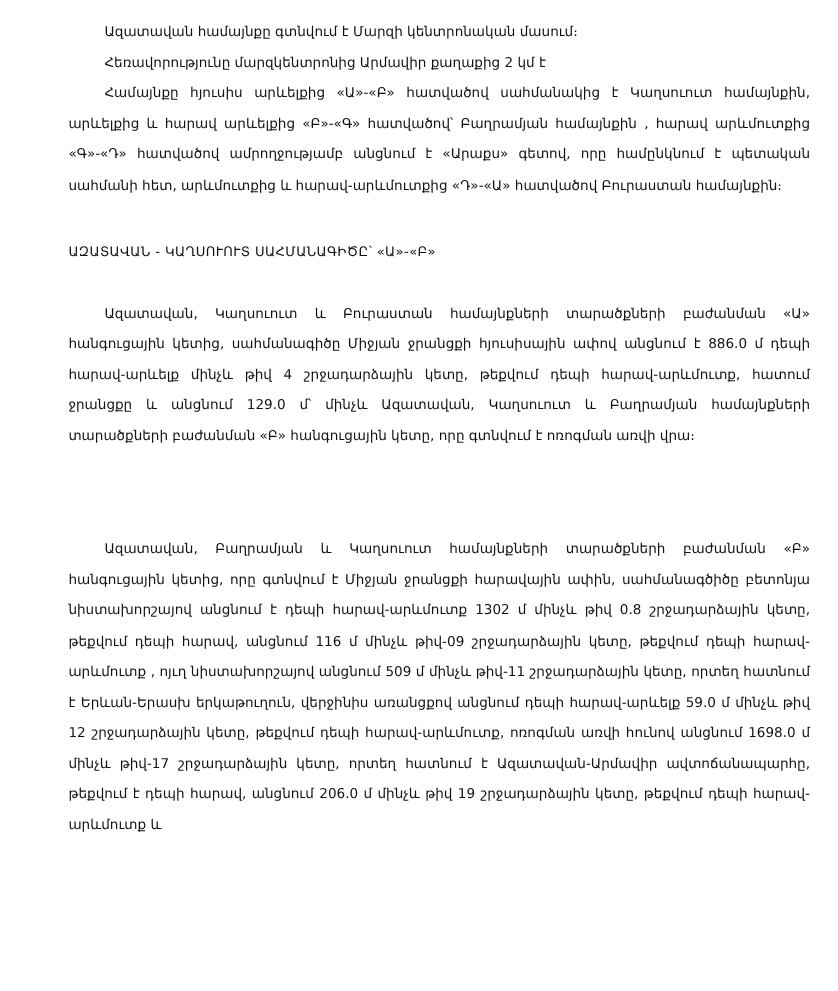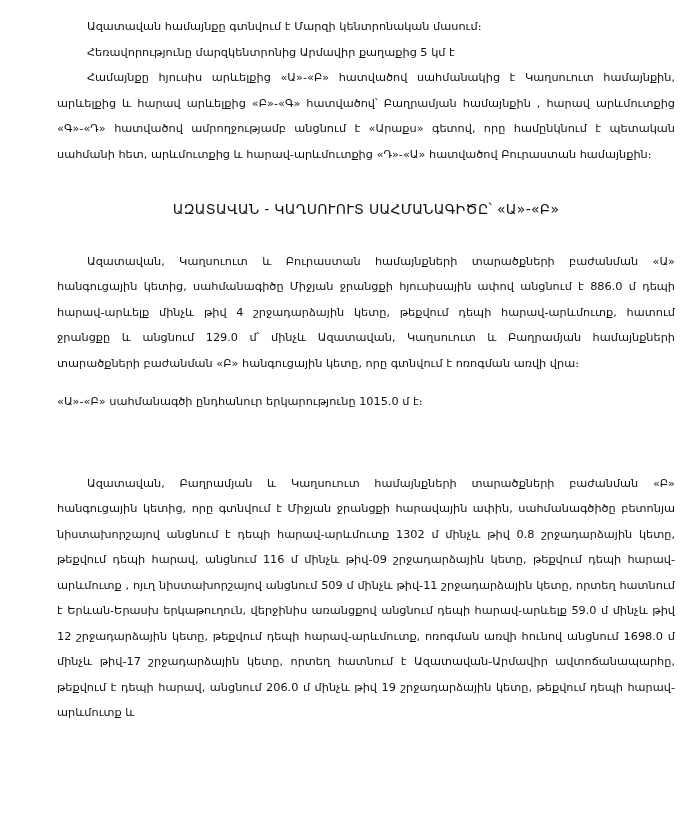--- a/index.html
+++ b/index.html
@@ -33,53 +33,52 @@
     color: #111;
   }
   p.indent {
     text-indent: 30px;
   }
   p.noindent {
     text-indent: 0;
   }
   .heading {
     margin: 0;
-    font-size: 14px;
+    font-size: 11px;
     line-height: 25.5px;
-    text-align: center;
+    text-align: left;
     letter-spacing: 0.3px;
     color: #111;
   }
   .gap-sm { height: 13px; }
   .gap-md { height: 26px; }
   .gap-lg { height: 30px; }
 </style>
 </head>
 <body>
 
 <div class="page">
   <div class="doc-body">
 
     <p class="indent">Ազատավան համայնքը գտնվում է Մարզի կենտրոնական մասում։</p>
 
-    <p class="indent">Հեռավորությունը մարզկենտրոնից Արմավիր քաղաքից 5 կմ է</p>
+    <p class="indent">Հեռավորությունը մարզկենտրոնից Արմավիր քաղաքից 2 կմ է</p>
 
     <p class="indent">Համայնքը հյուսիս արևելքից «Ա»-«Բ» հատվածով սահմանակից է Կաղսուուտ համայնքին, արևելքից և հարավ արևելքից «Բ»-«Գ» հատվածով՝ Բաղրամյան համայնքին , հարավ արևմուտքից «Գ»-«Դ» հատվածով ամրողջությամբ անցնում է «Արաքս» գետով, որը համընկնում է պետական սահմանի հետ, արևմուտքից և հարավ-արևմուտքից «Դ»-«Ա» հատվածով Բուրաստան համայնքին։</p>
 
     <div class="gap-lg"></div>
 
     <div class="heading">ԱԶԱՏԱՎԱՆ - ԿԱՂՍՈՒՈՒՏ ՍԱՀՄԱՆԱԳԻԾԸ՝  «Ա»-«Բ»</div>
 
     <div class="gap-md"></div>
 
     <p class="indent">Ազատավան, Կաղսուուտ և Բուրաստան համայնքների տարածքների բաժանման «Ա» հանգուցային կետից, սահմանագիծը Միջյան ջրանցքի հյուսիսային ափով անցնում է 886.0 մ դեպի հարավ-արևելք մինչև թիվ 4 շրջադարձային կետը, թեքվում դեպի հարավ-արևմուտք, հատում ջրանցքը և անցնում 129.0 մ՝   մինչև Ազատավան, Կաղսուուտ և Բաղրամյան համայնքների տարածքների բաժանման  «Բ» հանգուցային կետը, որը գտնվում է ոռոգման առվի վրա։</p>
 
     <div class="gap-sm"></div>
 
-    <p class="noindent">«Ա»-«Բ» սահմանագծի ընդհանուր երկարությունը 1015.0 մ է։</p>
 
     <div class="gap-lg"></div>
 
 
     <div class="gap-md"></div>
 
     <p class="indent">Ազատավան, Բաղրամյան և Կաղսուուտ համայնքների տարածքների բաժանման «Բ» հանգուցային կետից, որը գտնվում է Միջյան ջրանցքի հարավային ափին, սահմանագծիծը բետոնյա նիստախորշայով անցնում է դեպի հարավ-արևմուտք 1302 մ մինչև թիվ 0.8 շրջադարձային կետը, թեքվում դեպի հարավ, անցնում 116 մ մինչև թիվ-09 շրջադարձային կետը, թեքվում դեպի հարավ-արևմուտք , ոյւղ նիստախորշայով անցնում 509 մ մինչև թիվ-11 շրջադարձային կետը, որտեղ հատնում է Երևան-Երասխ երկաթուղուն, վերջինիս առանցքով անցնում դեպի հարավ-արևելք 59.0 մ մինչև թիվ 12 շրջադարձային կետը, թեքվում դեպի հարավ-արևմուտք, ոռոգման առվի հունով անցնում 1698.0 մ մինչև թիվ-17 շրջադարձային կետը, որտեղ հատնում է Ազատավան-Արմավիր ավտոճանապարհը, թեքվում է դեպի հարավ, անցնում 206.0 մ մինչև թիվ 19 շրջադարձային կետը, թեքվում դեպի հարավ-արևմուտք և</p>
 
   </div>
 </div>

